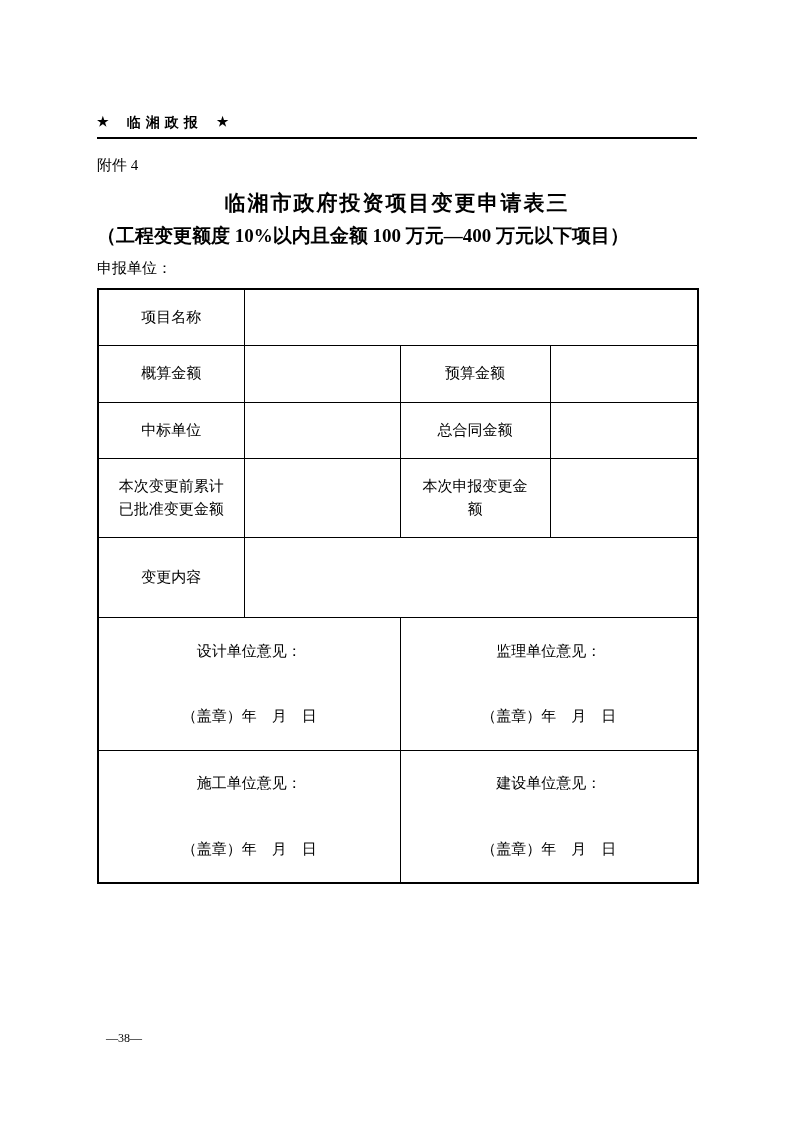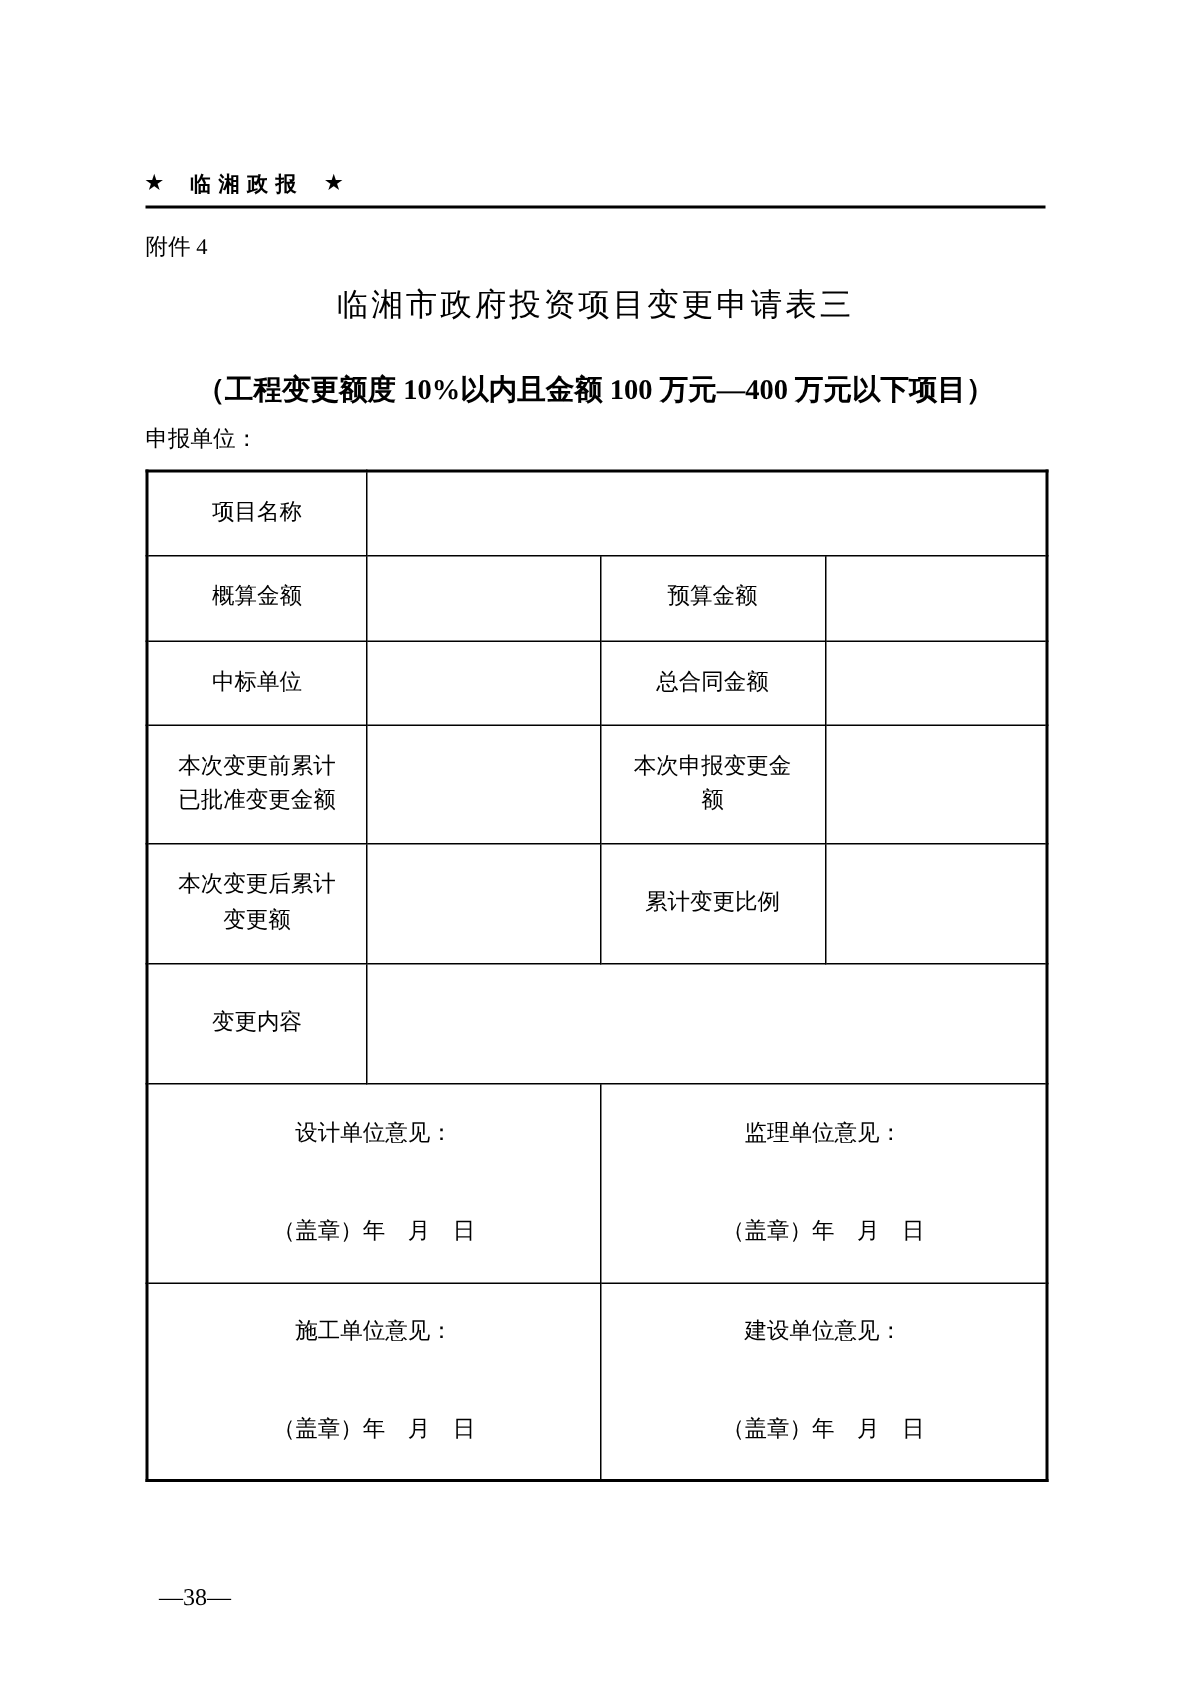--- a/index.html
+++ b/index.html
@@ -17,24 +17,24 @@
     font-size:14px;font-weight:bold;line-height:20px;
   }
   .masthead .star{font-size:13px;}
   .masthead-title{letter-spacing:5px;margin:0 14px 0 18px;}
   .masthead-rule{border:none;border-top:2px solid #000;margin:5px 0 0 0;height:0;}
 
   .attachment{margin-top:16px;font-size:15px;line-height:20px;}
 
   .doc-title{
     margin:13px 0 0 0;text-align:center;
-    font-size:21px;font-weight:normal;letter-spacing:2px;line-height:30px;
+    font-size:21px;font-weight:bold;letter-spacing:2px;line-height:30px;
   }
   .doc-subtitle{
-    margin:29px 0 0 0;text-align:center;
+    margin:4px 0 0 0;
     font-size:19px;font-weight:bold;line-height:28px;
   }
   .declaring{margin-top:8px;font-size:15px;line-height:20px;}
 
   table.form{
     border-collapse:collapse;table-layout:fixed;
     width:600px;margin-top:10px;
     border:2px solid #000;
   }
   table.form td{
@@ -42,21 +42,21 @@
     font-size:15px;line-height:1.55;
     text-align:center;vertical-align:middle;
     padding:16px;overflow:hidden;
   }
   .sig-cell{
     text-align:left;vertical-align:top;
     padding:24px 20px 14px 5px;
   }
   .sig-seal{margin-top:42px;}
 
-  .page-number{position:absolute;left:106px;top:1028px;font-size:16px;line-height:20px;margin-top:28px;}
+  .page-number{position:absolute;left:106px;top:1028px;font-size:12px;line-height:20px;}
 </style>
 </head>
 <body>
 
 <div class="page">
   <div class="content">
 
     <div class="masthead">
       <span class="star">★</span>
       <span class="masthead-title">临湘政报</span>
@@ -97,29 +97,20 @@
       </tr>
       <tr style="height:67px">
         <td>
           <div>本次变更前累计</div>
           <div>已批准变更金额</div>
         </td>
         <td></td>
         <td>本次申报变更金额</td>
         <td></td>
       </tr>
-      <tr style="height:66px">
-        <td>
-          <div>本次变更后累计</div>
-          <div>变更额</div>
-        </td>
-        <td></td>
-        <td>累计变更比例</td>
-        <td></td>
-      </tr>
       <tr style="height:80px">
         <td>变更内容</td>
         <td colspan="3"></td>
       </tr>
       <tr style="height:133px">
         <td colspan="2" class="sig-cell">
           <div>设计单位意见：</div>
           <div class="sig-seal">（盖章）年　月　日</div>
         </td>
         <td colspan="2" class="sig-cell">

